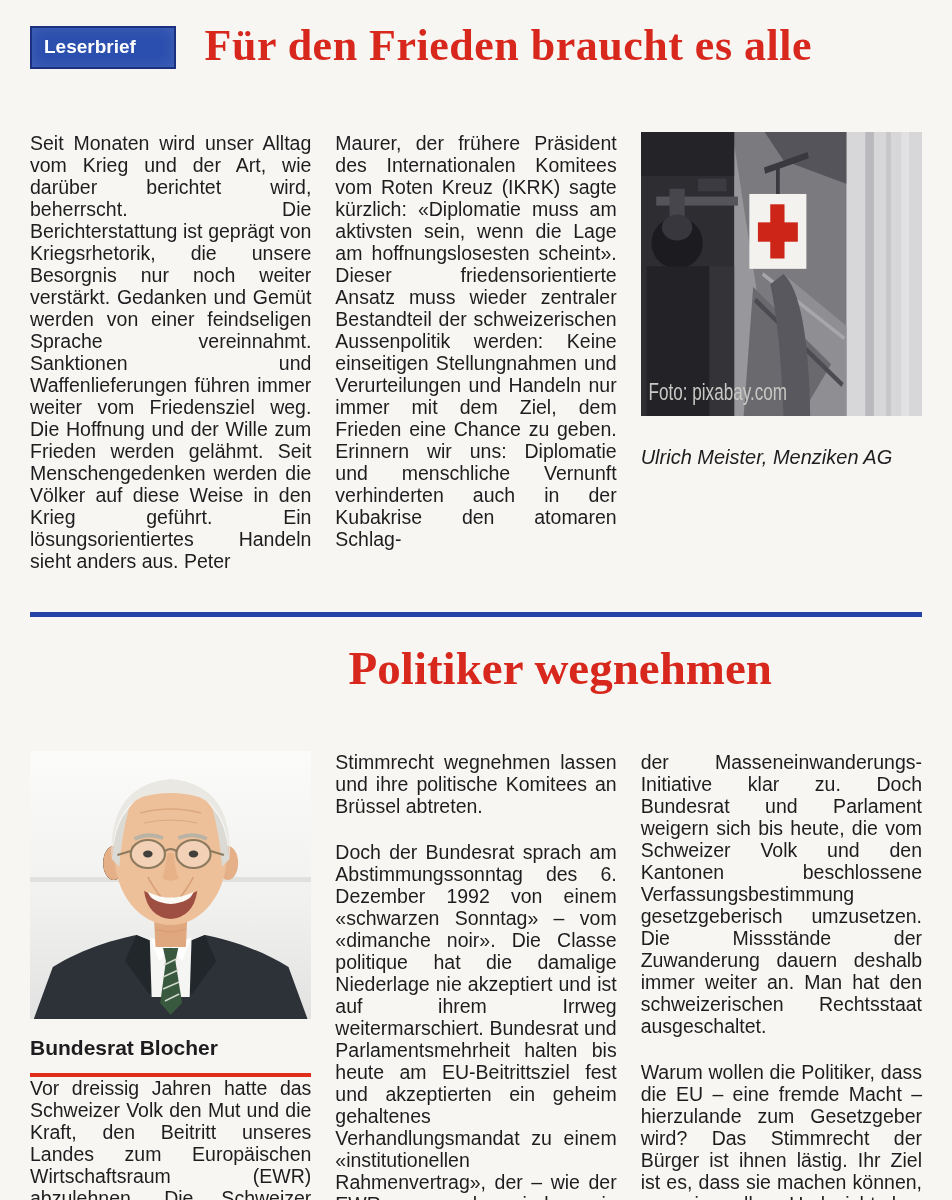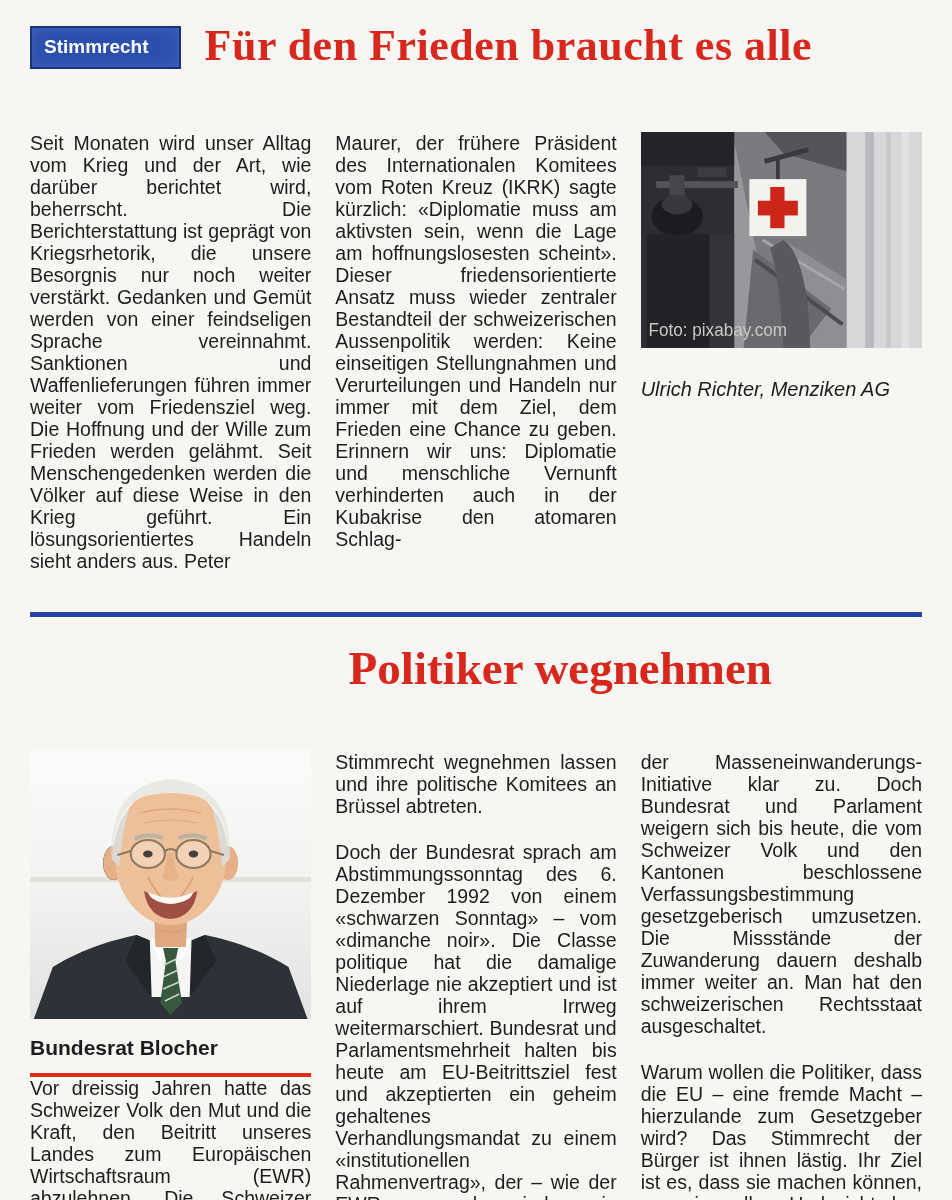--- a/index.html
+++ b/index.html
@@ -49,21 +49,21 @@
   p.body{
     font-size:19.5px;
     line-height:22px;
     text-align:justify;
     margin:0 0 24px 0;
     hyphens:auto;
     -webkit-hyphens:auto;
   }
   .figure{margin:0;padding:0;display:block;position:relative;}
   .figure svg{display:block;width:100%;height:100%;}
-  .photo1{width:100%;height:216px;margin-bottom:26px;}
+  .photo1{width:100%;height:284px;margin-bottom:26px;}
   .portrait{width:100%;height:268px;margin-bottom:16px;}
   .signature{
     font-style:italic;
     font-size:20px;
     margin-top:30px;
   }
   .divider{
     height:5px;
     background:#2543a6;
     margin:16px 30px 0 30px;
@@ -73,21 +73,21 @@
   .red-rule{height:4px;background:#e02d1a;margin:12px 0 0 0;}
   .after-rule{margin-top:34px;}
 </style>
 </head>
 <body>
 
 <div class="page">
 
   <section>
     <div class="article-header">
-      <div class="badge">Stimmrecht</div>
+      <div class="badge">Leserbrief</div>
       <h1 class="headline h1">Für den Frieden braucht es alle</h1>
     </div>
 
     <div class="cols a1">
       <p class="body">Seit Monaten wird unser Alltag vom Krieg und der Art, wie darüber berichtet wird, beherrscht. Die Berichterstattung ist geprägt von Kriegsrhetorik, die unsere Besorgnis nur noch weiter verstärkt. Gedanken und Gemüt werden von einer feindseligen Sprache vereinnahmt. Sanktionen und Waffenlieferungen führen immer weiter vom Friedensziel weg. Die Hoffnung und der Wille zum Frieden werden gelähmt. Seit Menschengedenken werden die Völker auf diese Weise in den Krieg geführt. Ein lösungsorientiertes Handeln sieht anders aus. Peter</p>
       <p class="body">Maurer, der frühere Präsident des Internationalen Komitees vom Roten Kreuz (IKRK) sagte kürzlich: «Diplomatie muss am aktivsten sein, wenn die Lage am hoffnungslosesten scheint». Dieser friedensorientierte Ansatz muss wieder zentraler Bestandteil der schweizerischen Aussenpolitik werden: Keine einseitigen Stellungnahmen und Verurteilungen und Handeln nur immer mit dem Ziel, dem Frieden eine Chance zu geben. Erinnern wir uns: Diplomatie und menschliche Vernunft verhinderten auch in der Kubakrise den atomaren Schlag-</p>
       <div>
         <figure class="figure photo1">
           <svg viewBox="0 0 296 220" preserveAspectRatio="none">
             <rect width="296" height="220" fill="#98979b"></rect>
@@ -119,21 +119,21 @@
               <rect x="136" y="56" width="15" height="42" fill="#cd2517"></rect>
               <rect x="123" y="70" width="42" height="15" fill="#cd2517"></rect>
             </g>
             <line x1="144" y1="48" x2="144" y2="28" stroke="#3a393f" stroke-width="4"></line>
             <line x1="130" y1="30" x2="176" y2="18" stroke="#3a393f" stroke-width="5"></line>
 
             <path d="M150,110 Q176,128 178,220 L150,220 Q146,150 136,118 Z" fill="#59585e"></path>
             <text x="8" y="208" font-size="18" fill="#c9c8c4">Foto: pixabay.com</text>
           </svg>
         </figure>
-        <div class="signature">Ulrich Richter, Menziken AG</div>
+        <div class="signature">Ulrich Meister, Menziken AG</div>
       </div>
     </div>
   </section>
 
   <div class="divider"></div>
 
   <section>
     <div class="article-header">
       <h1 class="headline h2">Politiker wegnehmen</h1>
     </div>

